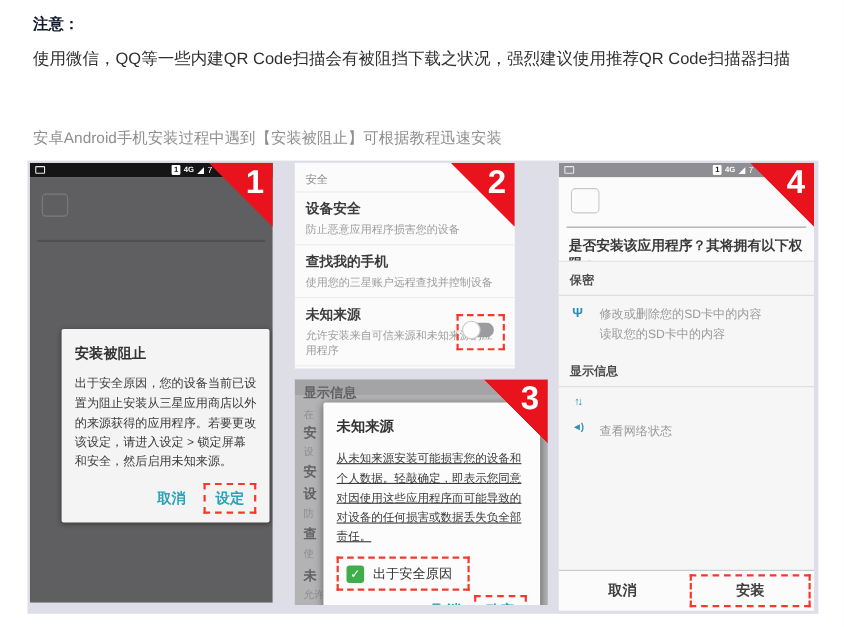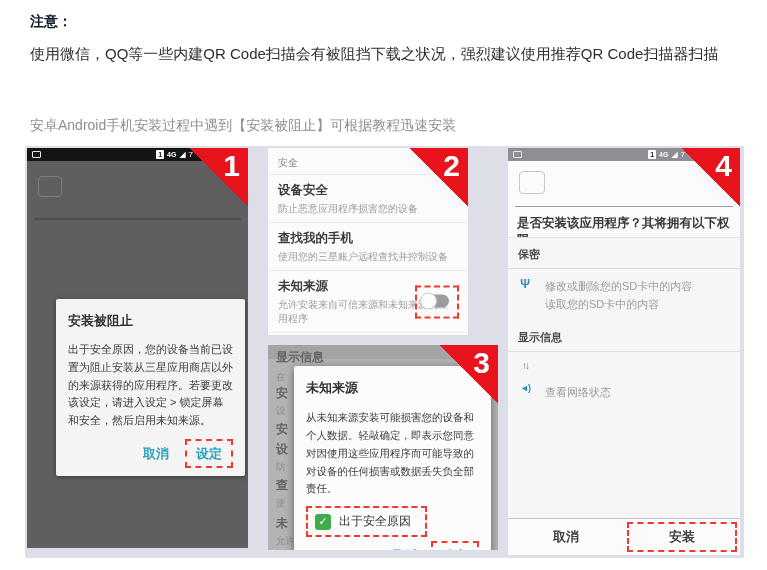--- a/index.html
+++ b/index.html
@@ -68,21 +68,21 @@
   .dim-row   { position:absolute; left:0; right:0; padding:0 8px; }
   .dim-strip { background:#a4a4a6; height:14px; padding-top:4px; }
   .dim-t { font-size:12px; font-weight:bold; color:#626264; }
   .dim-s { font-size:9.5px; color:#8d8d8f; margin-top:3px; }
   .dim-toggle { position:absolute; right:10px; top:188px; width:26px; height:13px;
                 background:#a6a6a8; border-radius:7px; }
   .dim-toggle .knob { position:absolute; left:-3px; top:-2px; width:17px; height:17px;
                       background:#c2c2c4; border-radius:50%; }
   .dlg3 { position:absolute; left:26px; top:21px; width:197px; background:#fcfcfc; z-index:4;
           border-radius:2px; padding:13px 12px 6px; box-shadow:0 2px 8px rgba(0,0,0,.45); }
-  .dlg3 .dlg-body { font-size:10.5px; line-height:1.7; margin-top:12px; }
+  .dlg3 .dlg-body { font-size:10.5px; line-height:1.7; margin-top:12px;text-decoration:underline; }
   .chk-dash { display:inline-flex; align-items:center; gap:8px; border:2px dashed #f5382c;
               padding:5px 14px 5px 7px; margin-top:8px; }
   .cbx { width:16px; height:16px; background:#3fad4b; border-radius:3px; display:flex;
          align-items:center; justify-content:center; color:#fff; font-size:11px; cursor:pointer; }
   .chk-label { font-size:12px; color:#333; }
   .dlg3 .dlg-btns { margin-top:4px; gap:12px; }
 
   
   .p3-body { position:relative; height:394px; background:#fbfbfb; }
   .p3-line { position:absolute; left:7px; right:7px; top:45px; height:1px; background:#9d9da1; }

